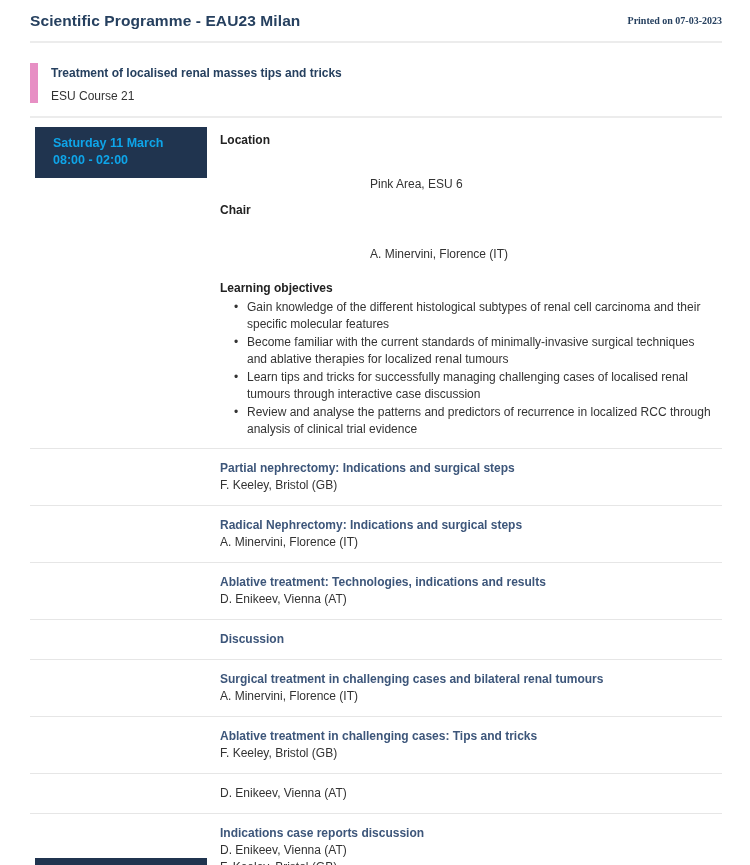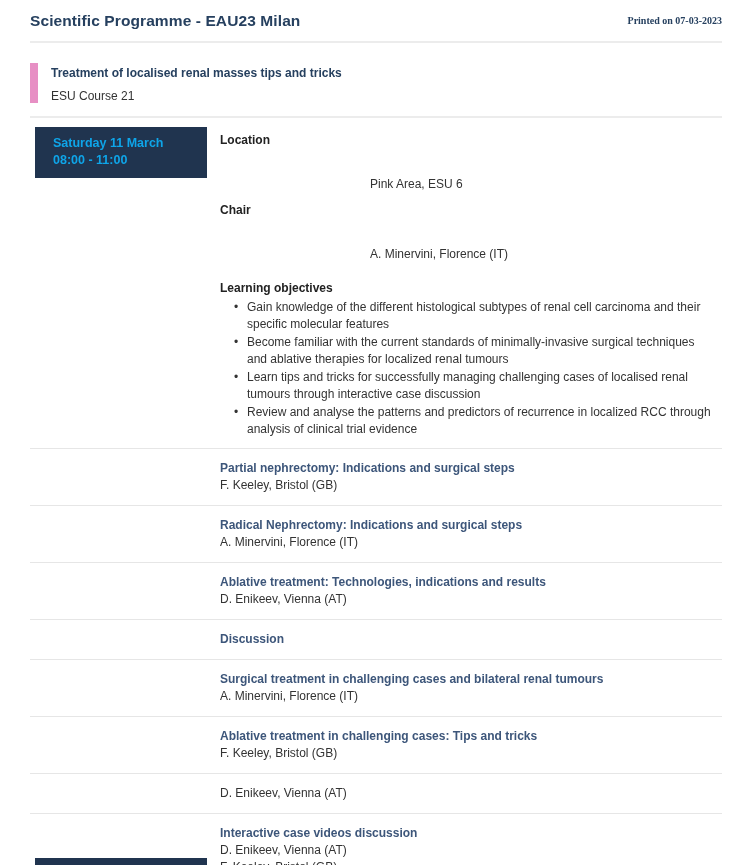--- a/index.html
+++ b/index.html
@@ -69,21 +69,21 @@
     <div>
       <div class="course-title">Treatment of localised renal masses tips and tricks</div>
       <div class="course-subtitle">ESU Course 21</div>
     </div>
   </div>
 
   <div class="main-row">
     <div class="left-col">
       <div class="date-box">
         <div>Saturday 11 March</div>
-        <div>08:00 - 11:00</div>
+        <div>08:00 - 02:00</div>
       </div>
     </div>
     <div class="right-col">
       <div class="info-row">
         <div class="info-label">Location</div>
         <div class="info-value">Pink Area, ESU 6</div>
       </div>
       <div class="info-row">
         <div class="info-label">Chair</div>
         <div class="info-value">A. Minervini, Florence (IT)</div>
@@ -121,21 +121,21 @@
         <div class="speaker">A. Minervini, Florence (IT)</div>
       </div>
       <div class="session">
         <div class="session-title">Ablative treatment in challenging cases: Tips and tricks</div>
         <div class="speaker">F. Keeley, Bristol (GB)</div>
       </div>
       <div class="session">
         <div class="speaker">D. Enikeev, Vienna (AT)</div>
       </div>
       <div class="session">
-        <div class="session-title">Interactive case videos discussion</div>
+        <div class="session-title">Indications case reports discussion</div>
         <div class="speaker">D. Enikeev, Vienna (AT)</div>
         <div class="speaker">F. Keeley, Bristol (GB)</div>
         <div class="speaker">A. Minervini, Florence (IT)</div>
       </div>
     </div>
 
   <div class="cutoff-bar"></div>
 </div>
 
 </body></html>

